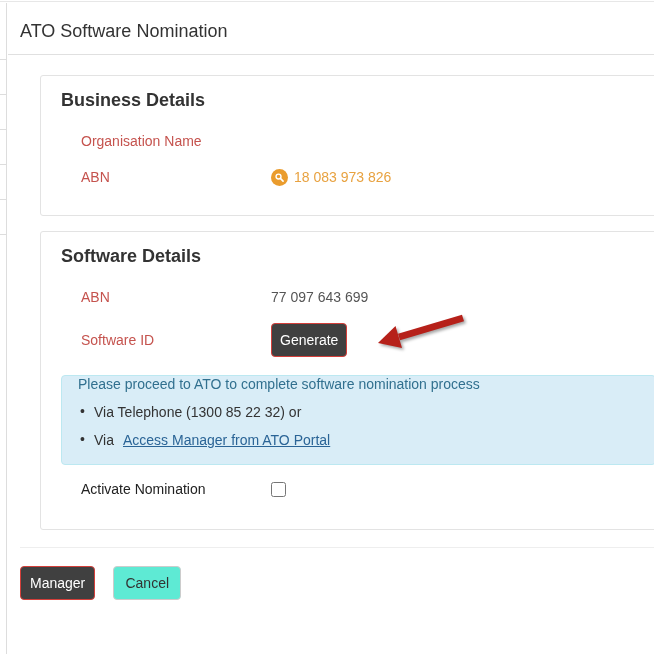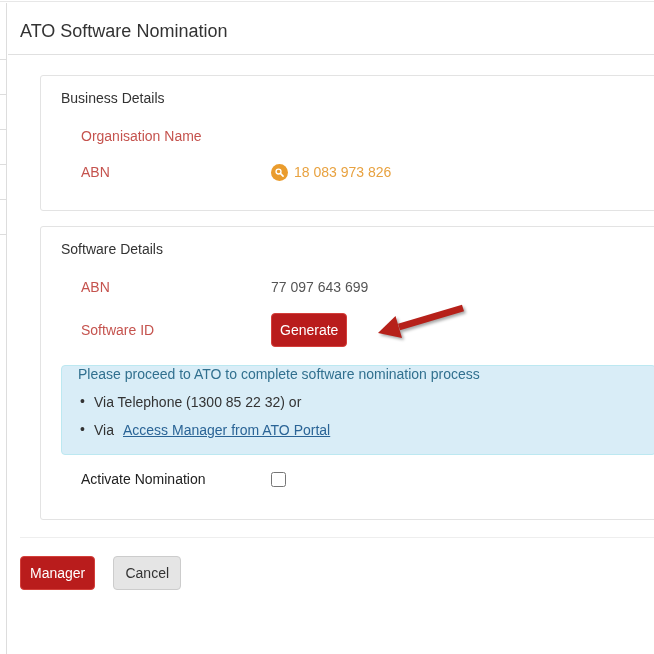--- a/index.html
+++ b/index.html
@@ -36,21 +36,21 @@
   }
 
   .box {
     border: 1px solid #e3e3e3;
     border-radius: 3px;
     background: #fff;
     margin: 20px -16px 0 32px;   
     padding: 14px 20px 6px 20px;
   }
   .box h2 {
-    font-size: 14px; font-weight: normal; color: #333; margin-bottom: 20px;
+    font-size: 18px; font-weight: bold; color: #333; margin-bottom: 20px;
   }
 
   .row {
     display: flex; align-items: center;
     padding-left: 20px; margin-bottom: 16px; min-height: 20px;
   }
   .row .lbl { flex: 0 0 190px; width: 190px; }
   .lbl.red { color: #c5534e; }
   .lbl.dark { color: #222; }
   .row .val { color: #555; }
@@ -60,24 +60,24 @@
     width: 17px; height: 17px; border-radius: 50%;
     background: #ea9c2d; display: inline-flex; align-items: center; justify-content: center;
     margin-right: 6px; flex: 0 0 17px;
   }
 
   .btn {
     display: inline-block; border-radius: 4px; font-size: 14px; line-height: 20px;
     text-align: center; cursor: pointer; border: 1px solid transparent;
   }
   .btn-danger {
-    background: #b91c1c; border-color: #d43f3a; color: #fff;
+    background: #404040; border-color: #d43f3a; color: #fff;
   }
   .btn-default {
-    background: #e5e5e5; border-color: #ccc; color: #333;
+    background: #5eead4; border-color: #ccc; color: #333;
   }
   .generate-btn { padding: 6px 8px; min-width: 74px; }
 
   .software-id-row { position: relative; }
   .arrow-annotation {
     position: absolute; left: 305px; top: -18px; width: 112px; height: 50px;
     filter: drop-shadow(2px 2px 1.5px rgba(0,0,0,0.35));
     pointer-events: none;
   }
 

